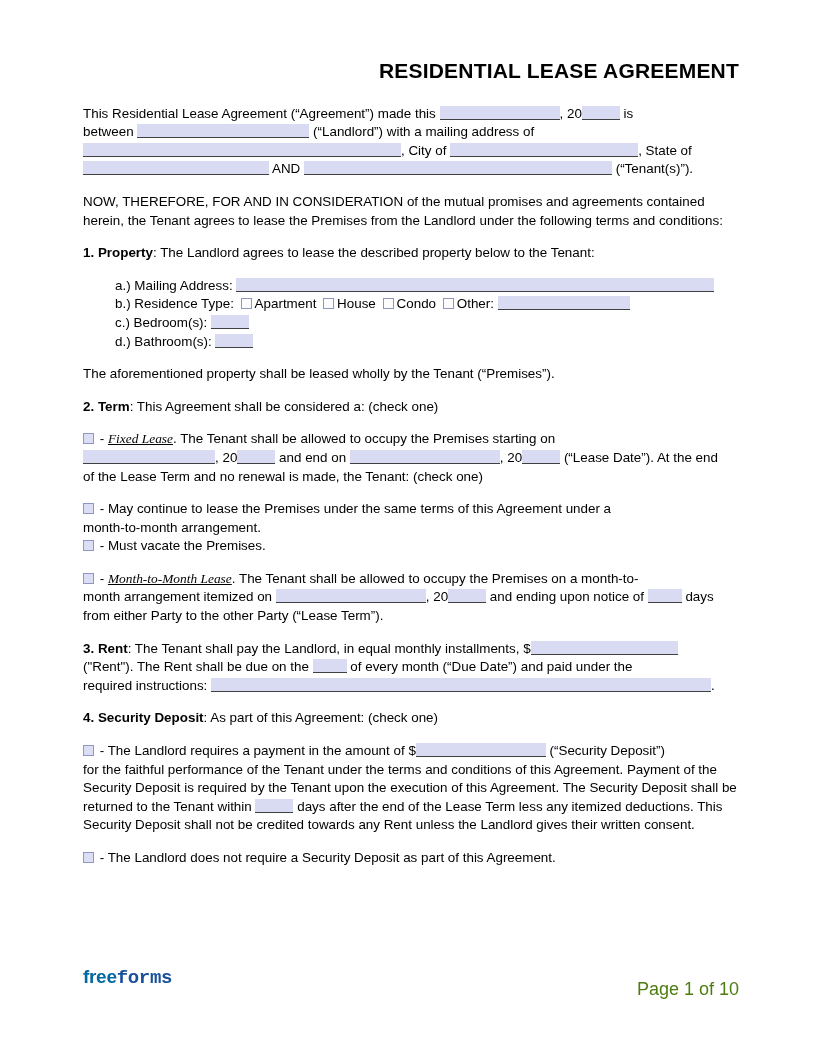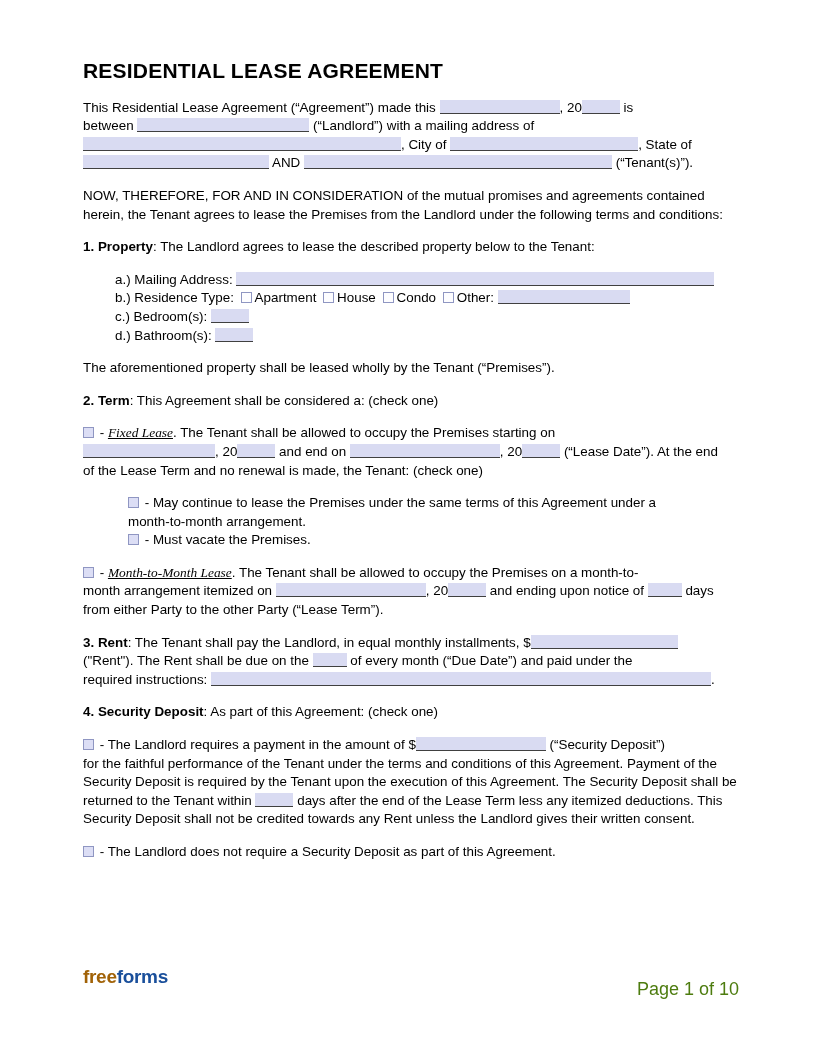--- a/index.html
+++ b/index.html
@@ -5,46 +5,46 @@
   * { margin:0; padding:0; box-sizing:border-box; }
   html,body { background:#ffffff; }
   body {
     width:819px; height:1044px; position:relative;
     font-family:"Liberation Sans", sans-serif;
     font-size:13.4px; line-height:18.6px; color:#000;
     overflow:hidden;
   }
   .content { position:absolute; left:83px; top:0; width:656px; }
   .doc-title {
-    text-align:left; font-weight:bold; font-size:21px;
-    margin-top:62px; margin-bottom:18px; letter-spacing:0.2px;
+    text-align:right; font-weight:bold; font-size:21px;
+    margin-top:62px; margin-bottom:24px; letter-spacing:0.2px;
   }
   p.para { margin-bottom:14px; }
   .blank {
     display:inline-block; background:#d9dbf2;
     border-bottom:1.5px solid #404040;
     height:14px; vertical-align:-2px;
   }
   .cb {
     display:inline-block; width:11px; height:11px;
     border:1px solid #8f96c2; background:#dcdef5;
     vertical-align:-1px; margin-right:2px;
   }
   .cb.cb-light { background:#fdfdff; margin:0 3px; }
   .bold { font-weight:bold; }
   .lease-name { font-style:italic; text-decoration:underline;font-family:Liberation Serif, serif; }
   .prop-list { margin-left:32px; margin-bottom:14px; }
-  .sub-opt { margin-left:45px; }
+  .sub-opt { }
   .footer {
     position:absolute; left:83px; right:80px; top:956px;
     display:flex; justify-content:space-between; align-items:center;
   }
   .logo { font-size:19px; font-weight:bold; letter-spacing:-0.3px; }
-  .logo .free { color:#a16207; }
-  .logo .forms { color:#1a4f9b; }
+  .logo .free { color:#0369a1; }
+  .logo .forms { color:#1a4f9b;font-family:Liberation Mono, monospace; }
   .page-num { font-size:18px; color:#4d7c0f;margin-top:24px; }
 </style>
 </head>
 <body>
 
 <div class="content">
 
   <div class="doc-title">RESIDENTIAL LEASE AGREEMENT</div>
 
   <p class="para">

